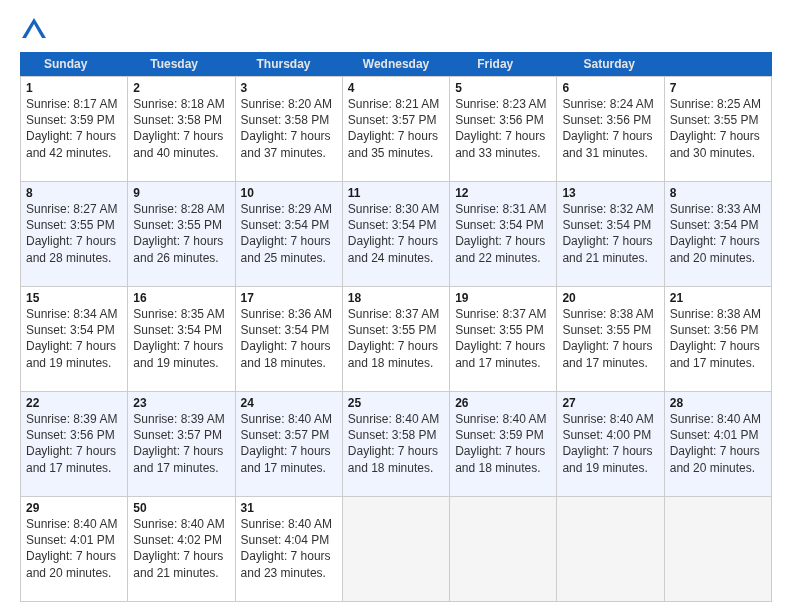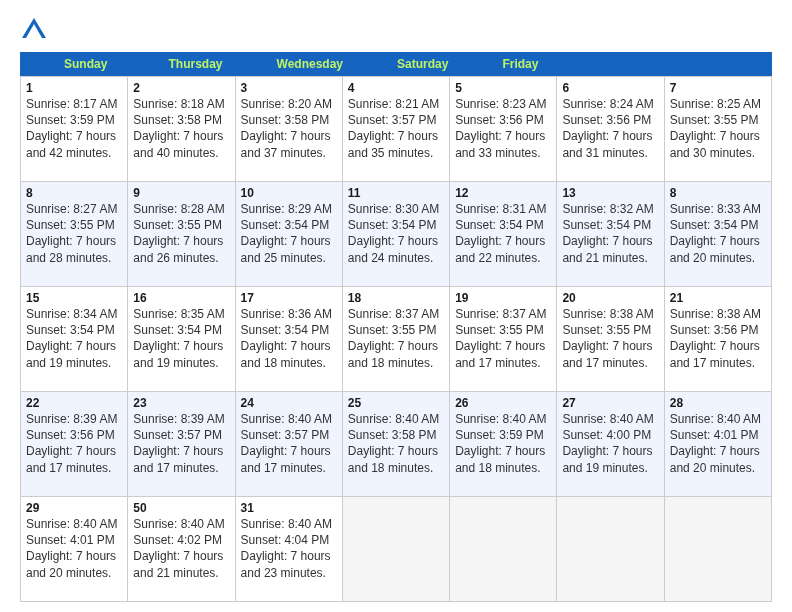--- a/index.html
+++ b/index.html
@@ -57,26 +57,25 @@
       flex: 1;
       display: flex;
       flex-direction: column;
     }
     .cal-header {
       display: grid;
       grid-template-columns: repeat(7, 1fr);
       background: #1565c0;
     }
     .cal-header-cell {
-      color: #bef264;
+      color: #e5e5e5;
       font-size: 12px;
       font-weight: bold;
-      padding: 5px 10px;
+      padding: 5px 24px;
       text-align: left;
-      margin-left: 34px;
     }
     .cal-body {
       flex: 1;
       display: grid;
       grid-template-rows: repeat(5, 1fr);
       border-left: 1px solid #ccc;
       border-top: 1px solid #ccc;
     }
     .cal-week {
       display: grid;
@@ -125,24 +124,25 @@
     </div>
     <div class="title-block">
       <div class="month-title"></div>
       <div class="location"></div>
     </div>
   </div>
 
   <div class="calendar">
     <div class="cal-header">
     <div class="cal-header-cell">Sunday</div>
+        <div class="cal-header-cell">Tuesday</div>
         <div class="cal-header-cell">Thursday</div>
         <div class="cal-header-cell">Wednesday</div>
+        <div class="cal-header-cell">Friday</div>
         <div class="cal-header-cell">Saturday</div>
-        <div class="cal-header-cell">Friday</div>
       </div>
     <div class="cal-body">
     <div class="cal-week">
           <div class="cal-cell">
             <span class="day-num">1</span>
             <div class="day-info">Sunrise: 8:17 AM<br>Sunset: 3:59 PM<br>Daylight: 7 hours and 42 minutes.</div>
           </div>
           <div class="cal-cell">
             <span class="day-num">2</span>
             <div class="day-info">Sunrise: 8:18 AM<br>Sunset: 3:58 PM<br>Daylight: 7 hours and 40 minutes.</div>

